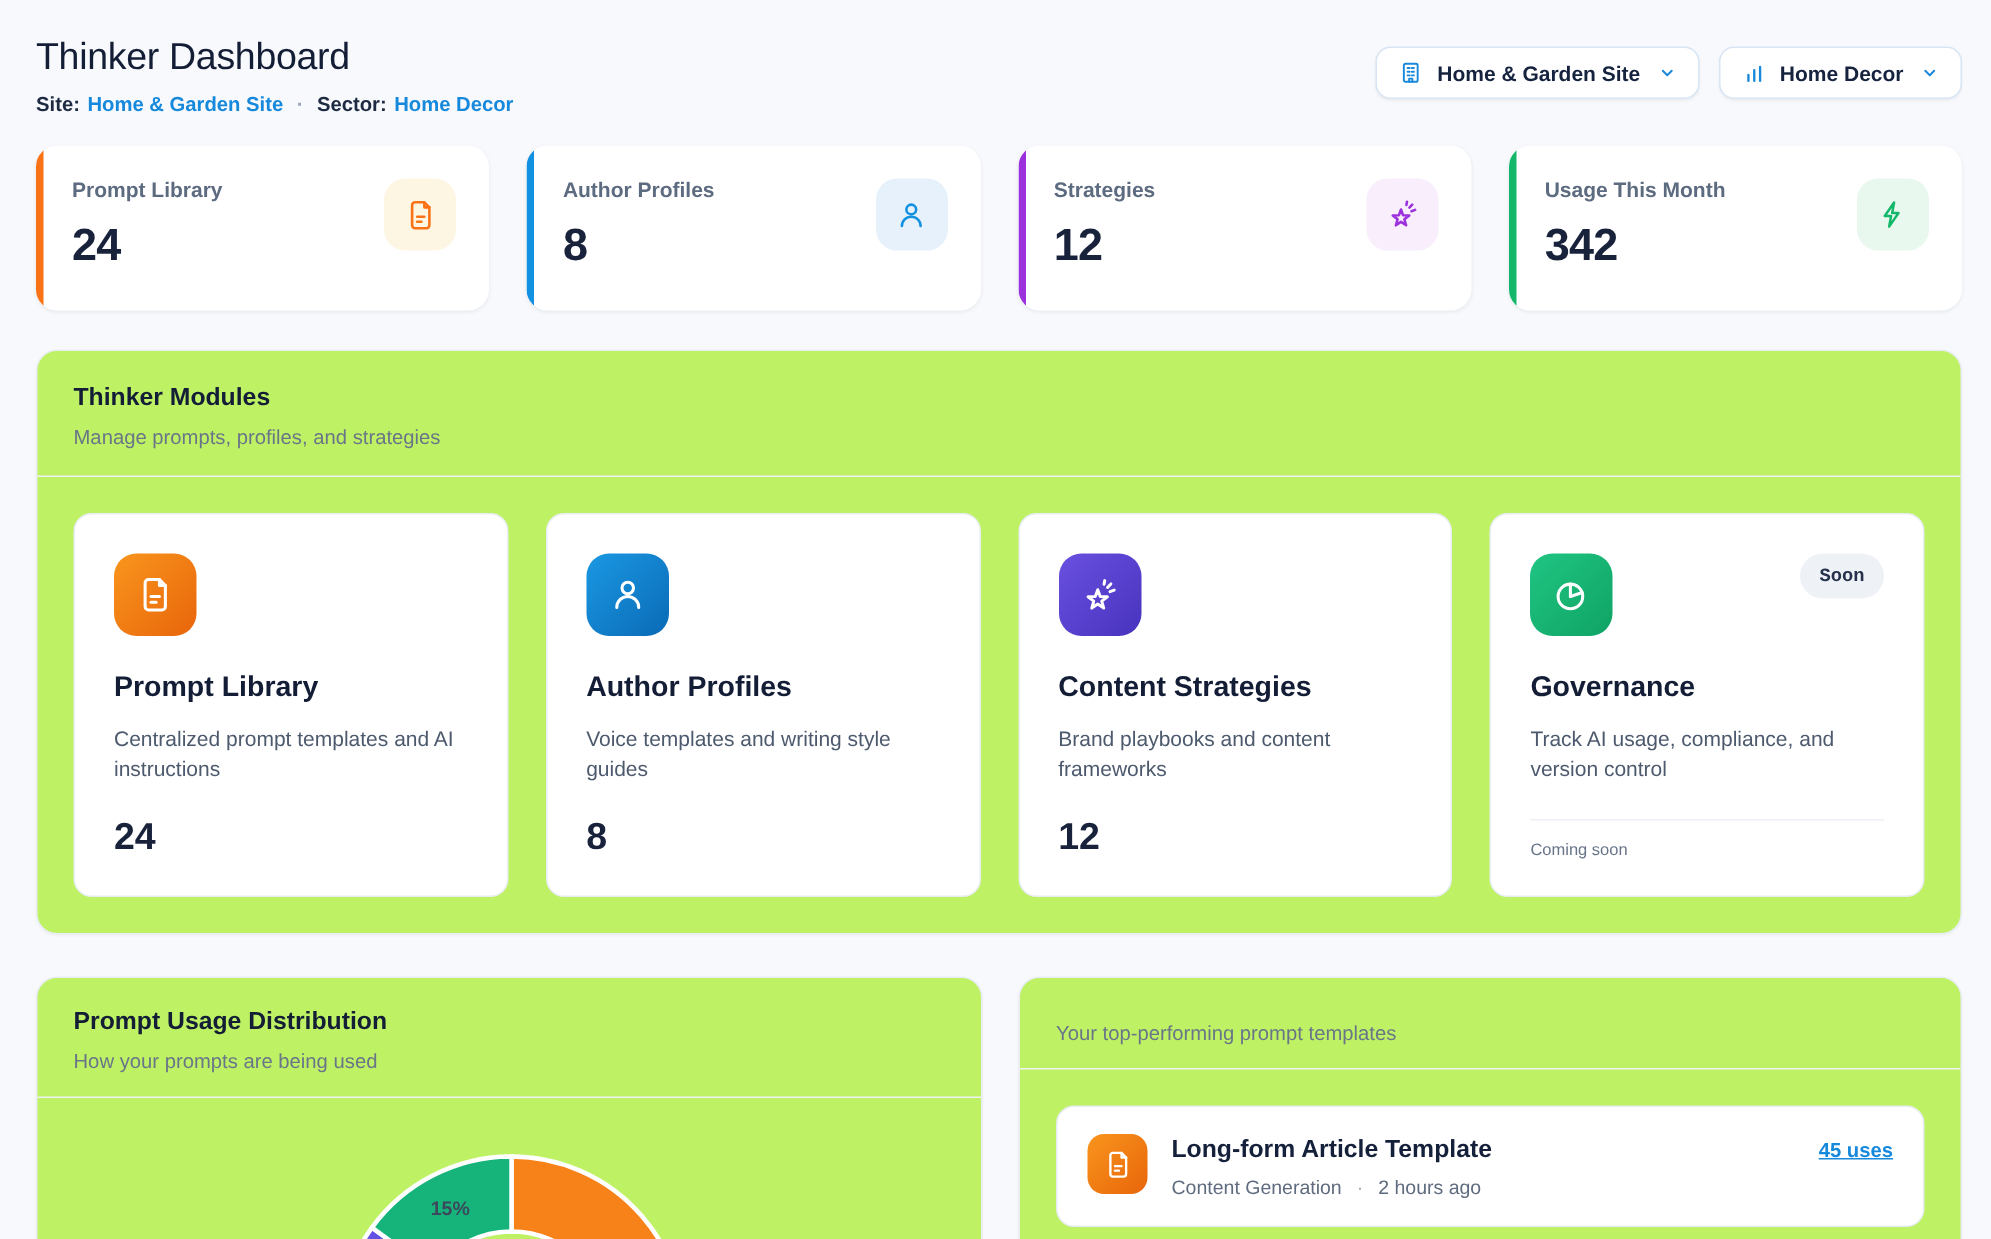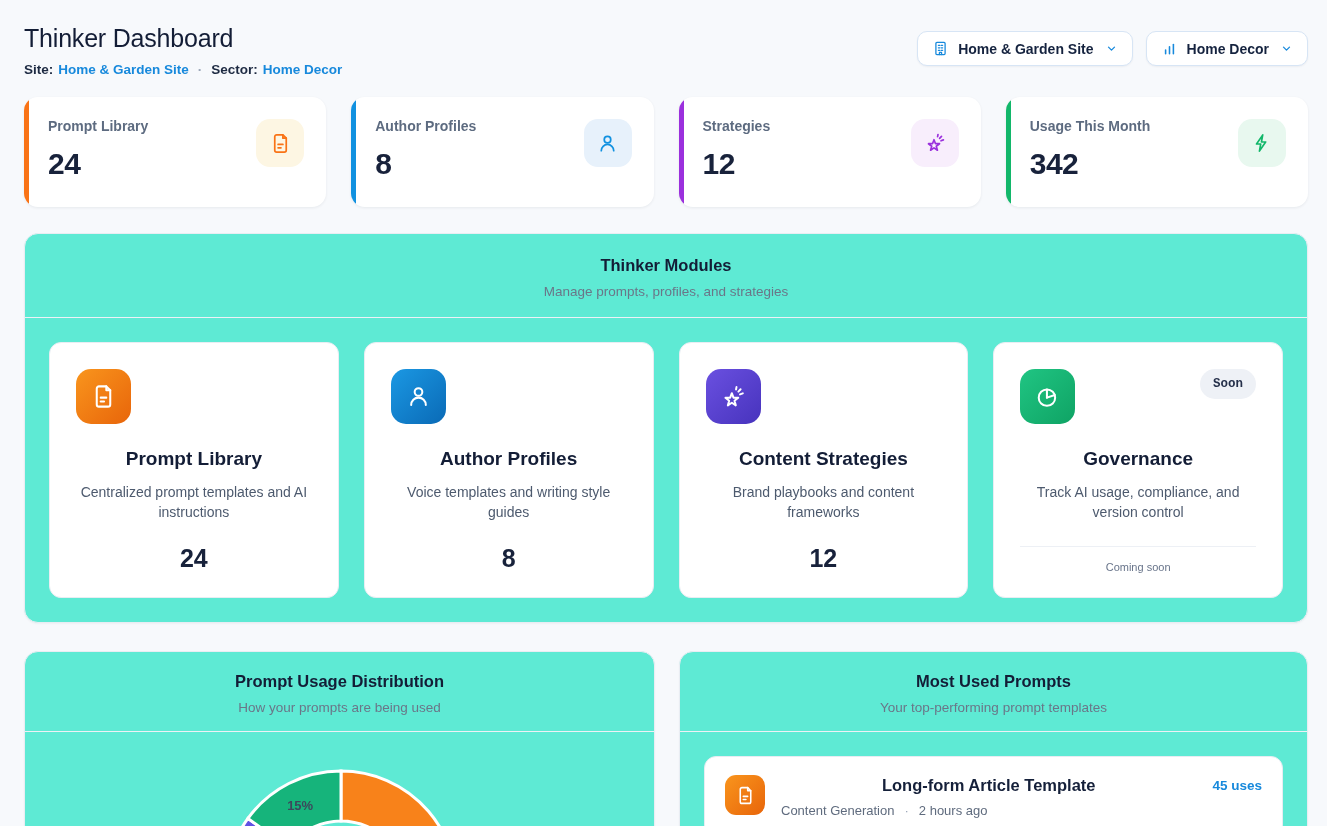--- a/index.html
+++ b/index.html
@@ -35,21 +35,21 @@
     position:relative;background:#fff;border-radius:14px;height:110px;box-sizing:border-box;
     box-shadow:0 1px 3px rgba(16,24,40,.07);padding:21px 22px 0 24px;
     display:flex;justify-content:space-between;overflow:hidden;
   }
   .stat-card::before{content:"";position:absolute;left:0;top:0;bottom:0;width:5px;background:var(--accent);}
   .stat-label{font-size:14px;font-weight:600;color:#5d6b80;}
   .stat-value{font-size:30px;font-weight:800;color:#18223b;margin-top:13px;letter-spacing:-.5px;}
   .stat-icon{width:48px;height:48px;border-radius:14px;display:flex;align-items:center;justify-content:center;margin-top:1px;color:var(--accent);}
 
   
-  .panel{background:#5eead4;border:1px solid var(--border,#e9edf3);border-radius:14px;box-shadow:0 1px 2px rgba(16,24,40,.04);text-align:center;}
+  .panel{background:#bef264;border:1px solid var(--border,#e9edf3);border-radius:14px;box-shadow:0 1px 2px rgba(16,24,40,.04);}
   .panel-head{padding:22px 24px 18px;border-bottom:1px solid #eef1f6;}
   .panel-title{font-size:16.5px;font-weight:800;color:var(--heading,#131d36);}
   .panel-sub{margin-top:9px;font-size:13.5px;color:#6a7688;}
 
   
   .modules-panel{margin-top:26px;}
   .modules-grid{display:grid;grid-template-columns:repeat(4,1fr);gap:25px;padding:24px;}
   .module-card{
     border:1px solid #e8edf3;border-radius:12px;background:#fff;cursor:pointer;
     padding:26px 26px 24px;min-height:256px;box-sizing:border-box;
@@ -70,21 +70,21 @@
   #donut-svg{display:block;}
   .slice-label{font-size:13px;font-weight:800;fill:#3c485c;}
 
   .prompt-list{padding:24px;}
   .prompt-item{display:flex;align-items:flex-start;gap:16px;border:1px solid #e7ecf2;border-radius:12px;padding:18px 20px;background:#fff;cursor:pointer;}
   .prompt-icon{width:40px;height:40px;border-radius:11px;color:#fff;display:flex;align-items:center;justify-content:center;flex-shrink:0;}
   .prompt-info{flex:1;}
   .prompt-title{font-size:16.5px;font-weight:800;color:#15203a;margin-top:1px;}
   .prompt-meta{margin-top:8px;font-size:13px;color:#5f6b7e;display:flex;align-items:center;}
   .meta-dot{margin:0 10px;color:#9aa6b8;}
-  .prompt-uses{font-size:13.5px;font-weight:800;color:var(--accent-blue,#1789dc);margin-top:3px;white-space:nowrap;}
+  .prompt-uses{font-size:13.5px;font-weight:800;color:var(--accent-blue,#1789dc);margin-top:3px;white-space:nowrap;text-decoration:underline;}
 </style>
 </head>
 <body>
 
 <div class="page">
 
   <header class="topbar">
     <div>
       <h1 class="page-title">Thinker Dashboard</h1>
       <div class="subline">
@@ -270,21 +270,20 @@
             <path d="M316 39 A115 115 0 1 1 280.463045646881 263.37149937394264 L295.9138953656284 215.818673559185 A65 65 0 1 0 316 89 Z" fill="#f8821a" stroke="#ffffff" stroke-width="3"></path>
             <path d="M280.463045646881 263.37149937394264 A115 115 0 0 1 222.96304564688103 86.40469598636561 L263.4138953656284 115.79395860098927 A65 65 0 0 0 295.9138953656284 215.818673559185 Z" fill="#6152e3" stroke="#ffffff" stroke-width="3"></path>
             <path d="M222.96304564688103 86.40469598636561 A115 115 0 0 1 316 39 L316 89 A65 65 0 0 0 263.4138953656284 115.79395860098927 Z" fill="#16b47b" stroke="#ffffff" stroke-width="3"></path>
             <text x="275.1408550234408" y="77.8094128230469" text-anchor="middle" class="slice-label">15%</text>
           </svg>
       </div>
     </section>
 
     <section class="panel prompts-card">
       <div class="panel-head" style="padding:20px 24px 16px;">
-        <div class="panel-title">Most Used Prompts</div>
         <div class="panel-sub">Your top-performing prompt templates</div>
       </div>
       <div class="prompt-list">
         <article class="prompt-item">
           <div class="prompt-icon" style="background: linear-gradient(135deg, rgb(249, 149, 29), rgb(232, 101, 10));">
             <svg width="21" height="21" viewBox="0 0 24 24" fill="none" stroke="currentColor" stroke-width="1.8" stroke-linecap="round" stroke-linejoin="round">
               <path d="M14.5 3H8a2 2 0 0 0-2 2v14a2 2 0 0 0 2 2h8a2 2 0 0 0 2-2V6.5z"></path>
               <path d="M14.5 3v3.5H18"></path>
                 <path d="M9.5 13h5"></path>
                 <path d="M9.5 16.5h3"></path>

